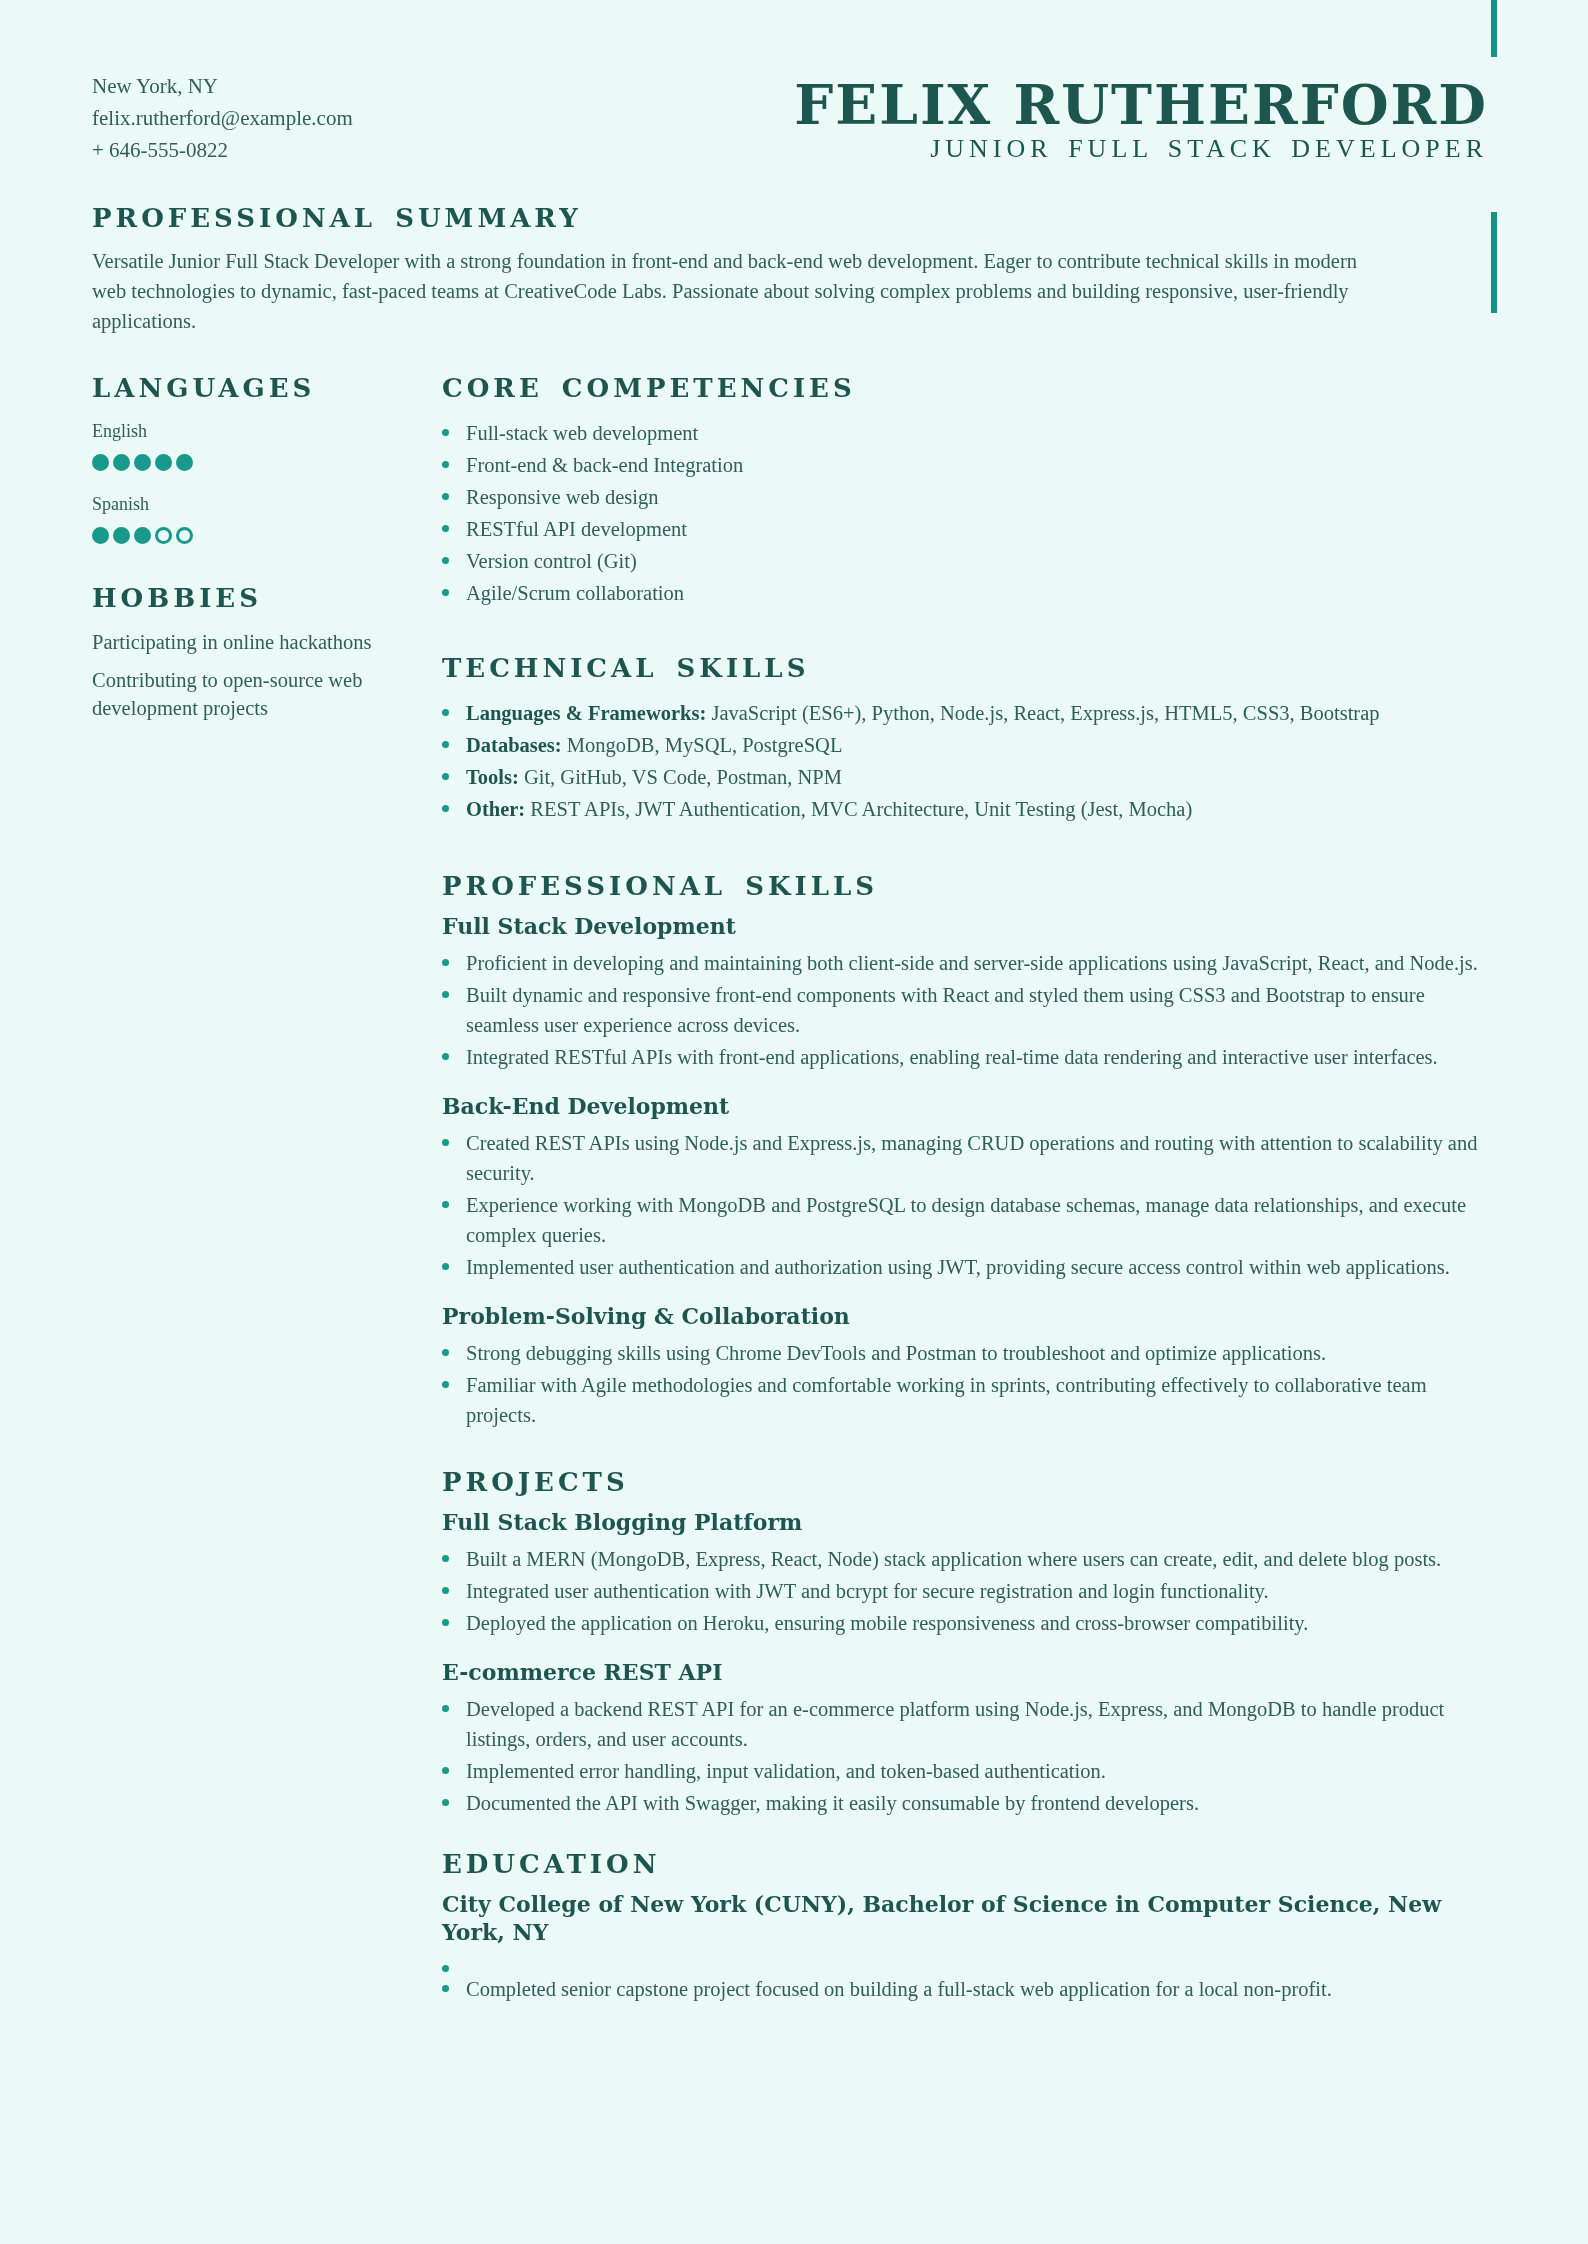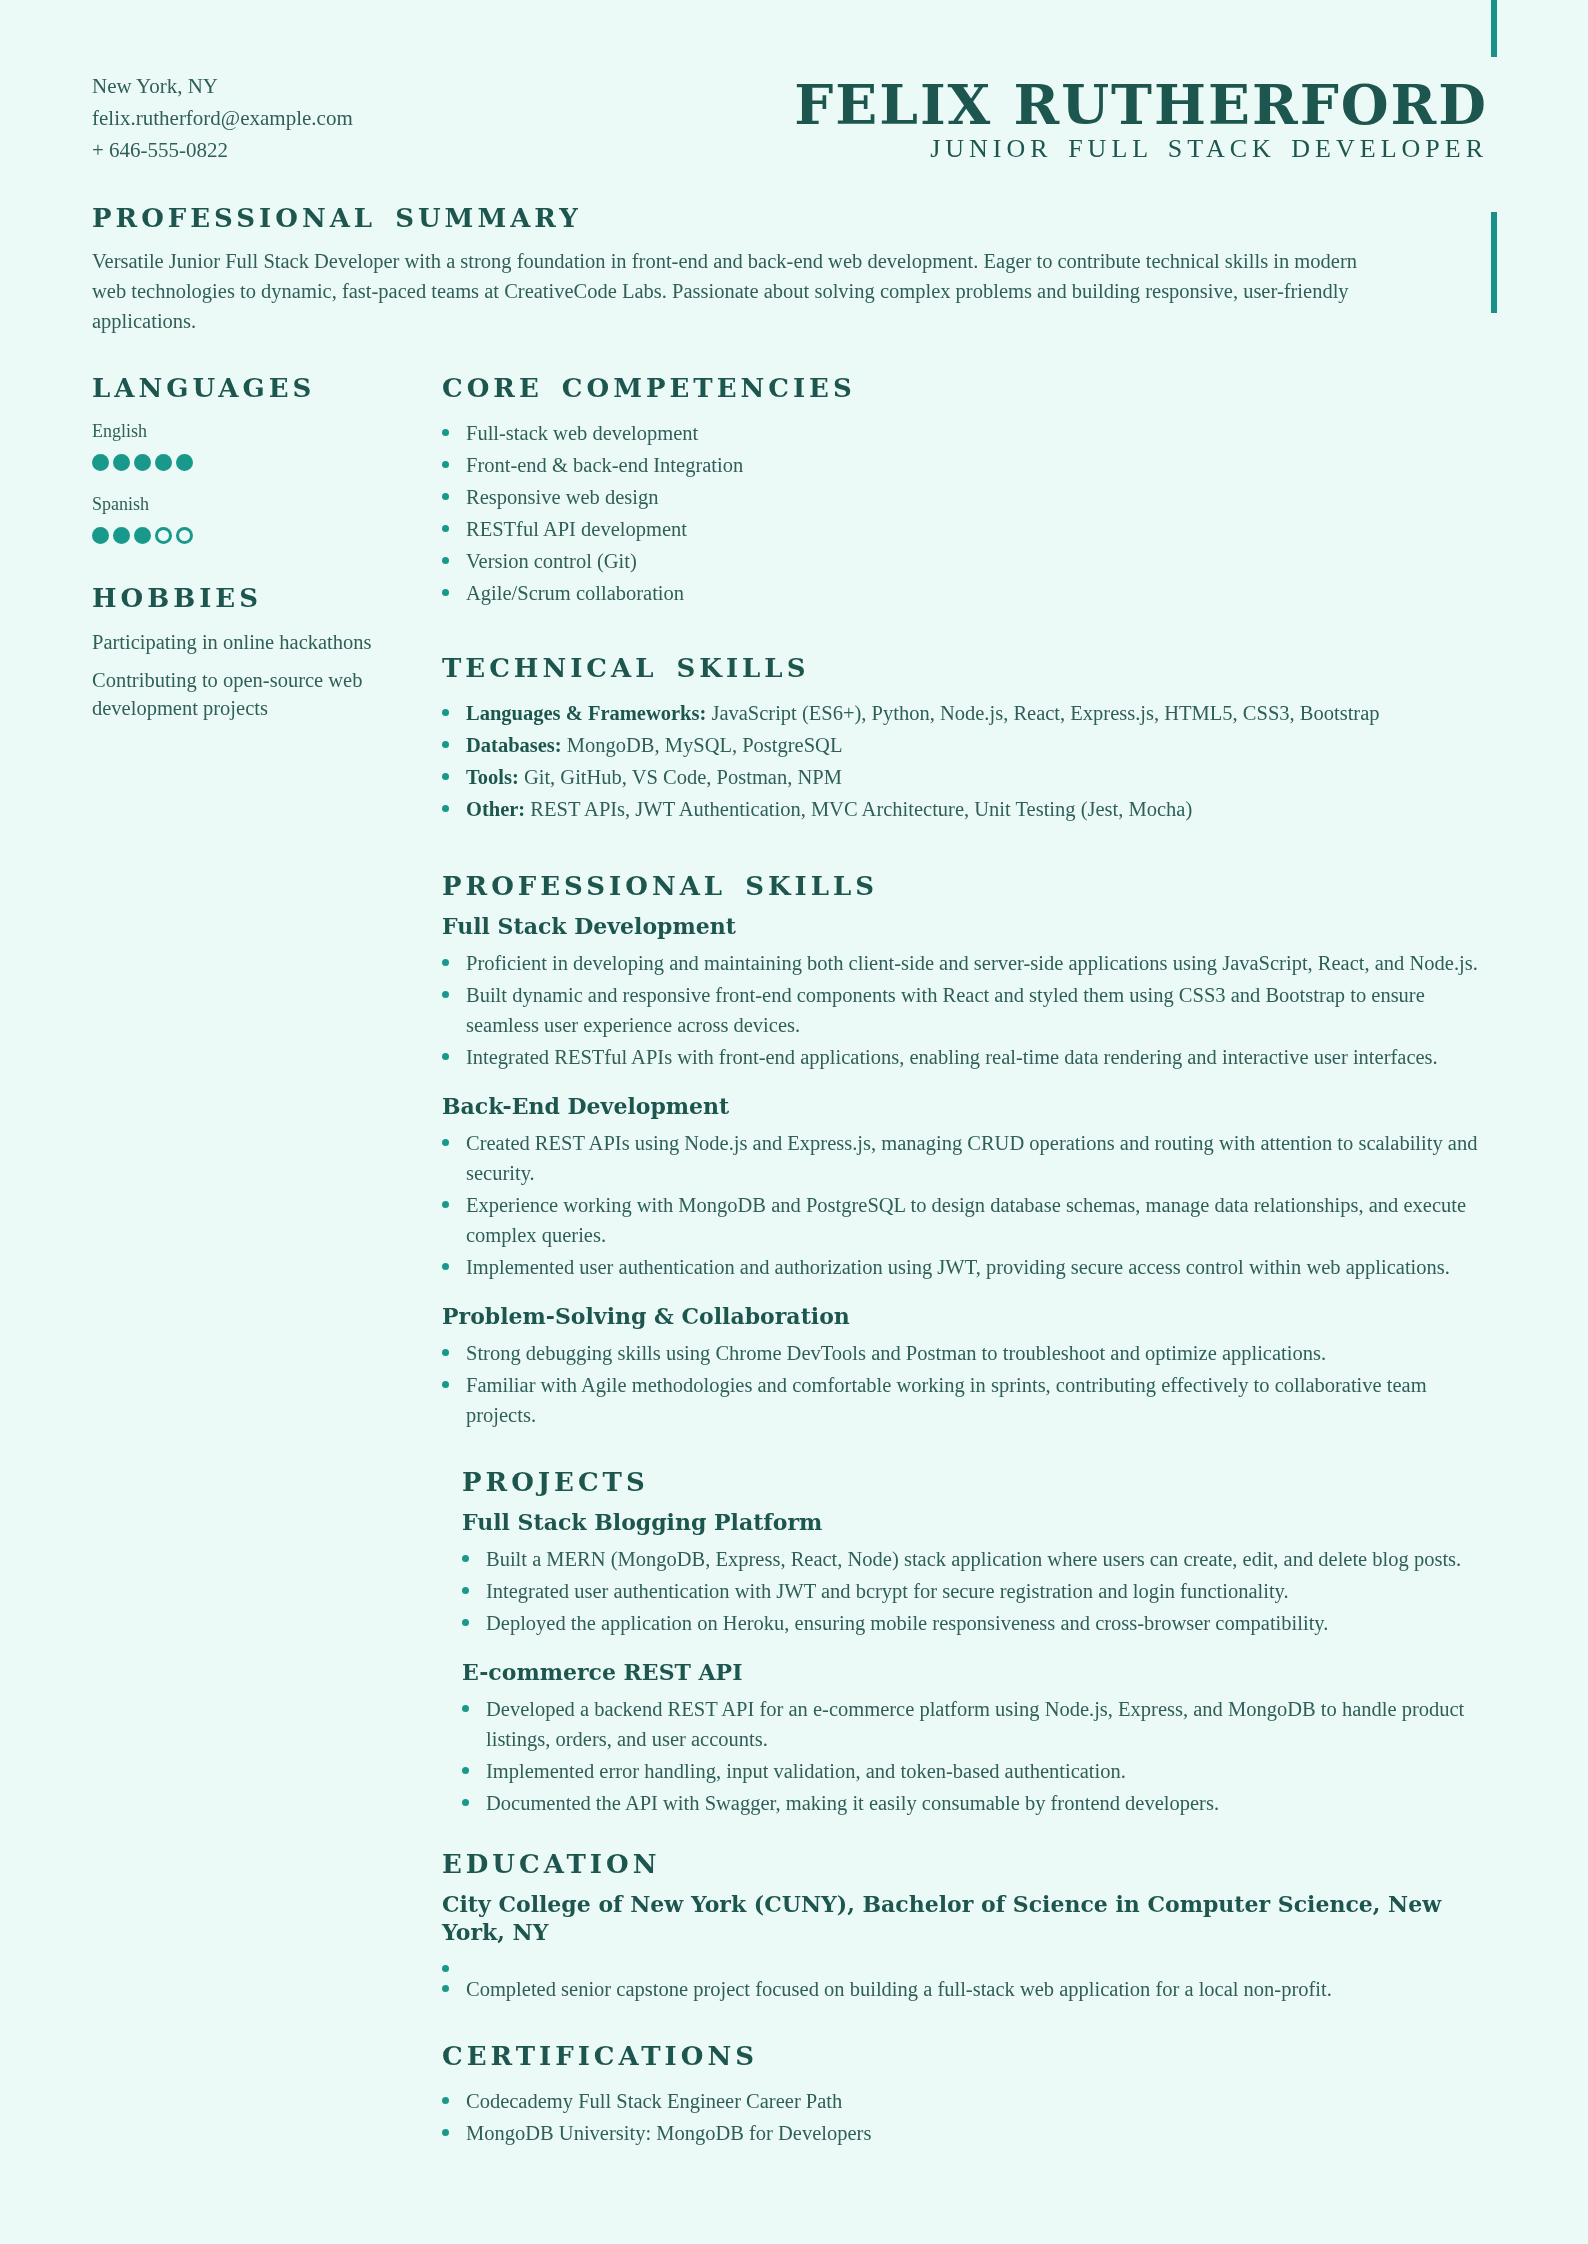--- a/index.html
+++ b/index.html
@@ -74,21 +74,21 @@
   .lbl{font-weight:700;color:var(--dark);}
 
   
   .right-col section{margin-top:44px;}
   .right-col section:first-child{margin-top:0;}
   .right-col h2{margin-bottom:14px;}
   section.groups h2{margin-bottom:10px;}
   .group{margin-top:20px;}
   .group:first-of-type{margin-top:0;}
   section.prof{margin-top:46px;}
-  section.projects{margin-top:36px;margin-left:20px;}
+  section.projects{margin-top:36px;}
   section.education{margin-top:30px;}
   section.certs{margin-top:36px;}
 </style>
 </head>
 <body>
 
 <div class="page">
 
   <div class="accent-bar bar-top-1"></div>
   <div class="accent-bar bar-top-2"></div>
@@ -342,31 +342,16 @@
 
                   <li>
                     <span class="bullet-dot"></span>
                     <span>Completed senior capstone project focused on building a full-stack web application for a local non-profit.</span>
                   </li>
                 </ul>
             </div>
           </div>
       </section>
 
-      <section class="certs">
-        <h2>CERTIFICATIONS</h2>
-        <ul>
-
-            <li>
-              <span class="bullet-dot"></span>
-              <span>Codecademy Full Stack Engineer Career Path</span>
-            </li>
-
-            <li>
-              <span class="bullet-dot"></span>
-              <span>MongoDB University: MongoDB for Developers</span>
-            </li>
-          </ul>
-      </section>
 
     </main>
   </div>
 </div>
 
 </body></html>

